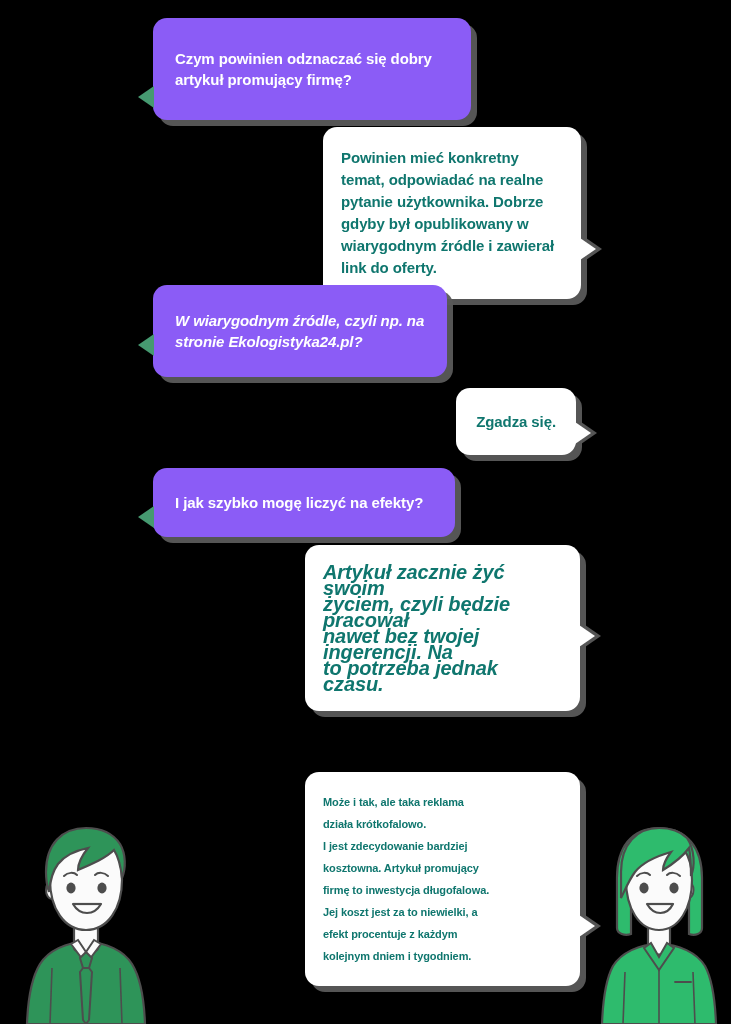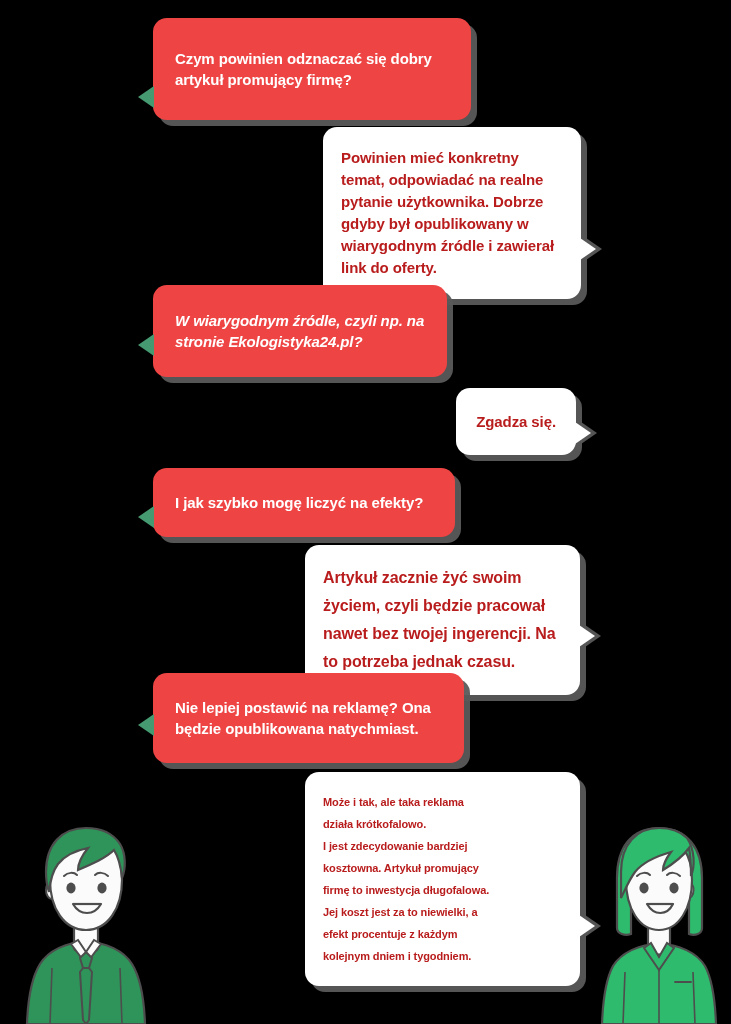--- a/index.html
+++ b/index.html
@@ -31,21 +31,21 @@
     letter-spacing: -0.1px;
   }
 
   .bubble .bubble-text {
     display: block;
     white-space: pre-line;
   }
 
   
   .bubble.green {
-    background: #ef4444;
+    background: #8b5cf6;
     color: #ffffff;
     box-shadow: 6px 6px 0 0 rgba(90,90,90,0.95);
   }
   
   .bubble.green::before {
     content: "";
     position: absolute;
     left: -15px;
     width: 0;
     height: 0;
@@ -61,21 +61,21 @@
     height: 0;
     border-style: solid;
     border-width: 11px 16px 11px 0;
     border-color: transparent rgba(90,90,90,0.95) transparent transparent;
     z-index: -1;
   }
 
   
   .bubble.white {
     background: #ffffff;
-    color: #b91c1c;
+    color: #0f766e;
     box-shadow: 6px 6px 0 0 rgba(90,90,90,0.95);
   }
   
   .bubble.white::before {
     content: "";
     position: absolute;
     right: -15px;
     width: 0;
     height: 0;
     border-style: solid;
@@ -104,21 +104,21 @@
 
   #b3 { left: 153px; top: 285px; width: 294px; padding: 25px 22px 25px 22px; font-size: 15px; line-height: 21px; font-style: italic; }
   #b3::before, #b3::after { top: 49px; }
 
   #b4 { left: 456px; top: 388px; width: 120px; padding: 23px 20px 23px 14px; font-size: 15px; line-height: 21px; text-align: right; }
   #b4::before, #b4::after { top: 34px; }
 
   #b5 { left: 153px; top: 468px; width: 302px; padding: 24px 22px 24px 22px; font-size: 15px; line-height: 21px; }
   #b5::before, #b5::after { top: 38px; }
 
-  #b6 { left: 305px; top: 545px; width: 275px; padding: 19px 22px 19px 18px; font-size: 16px; line-height: 28px; }
+  #b6 { left: 305px; top: 545px; width: 275px; padding: 19px 22px 19px 18px; font-size: 20px; line-height: 16px; font-style: italic; }
   #b6::before, #b6::after { top: 80px; }
 
   #b7 { left: 153px; top: 673px; width: 311px; padding: 24px 22px 24px 22px; font-size: 15px; line-height: 21px; }
   #b7::before, #b7::after { top: 41px; }
 
   #b8 { left: 305px; top: 772px; width: 275px; padding: 19px 22px 19px 18px; font-size: 11px; line-height: 22px; }
   #b8::before, #b8::after { top: 143px; }
 
   
   .avatar {
@@ -160,24 +160,20 @@
     <span class="bubble-text">Zgadza się.</span>
   </div>
 
   <div class="bubble white" id="b6">
     <span class="bubble-text">Artykuł zacznie żyć swoim
 życiem, czyli będzie pracował
 nawet bez twojej ingerencji. Na
 to potrzeba jednak czasu.</span>
   </div>
 
-  <div class="bubble green" id="b7">
-    <span class="bubble-text">Nie lepiej postawić na reklamę? Ona
-będzie opublikowana natychmiast.</span>
-  </div>
 
   <div class="bubble white" id="b8">
     <span class="bubble-text">Może i tak, ale taka reklama
 działa krótkofalowo.
 I jest zdecydowanie bardziej
 kosztowna. Artykuł promujący
 firmę to inwestycja długofalowa.
 Jej koszt jest za to niewielki, a
 efekt procentuje z każdym
 kolejnym dniem i tygodniem.</span>

